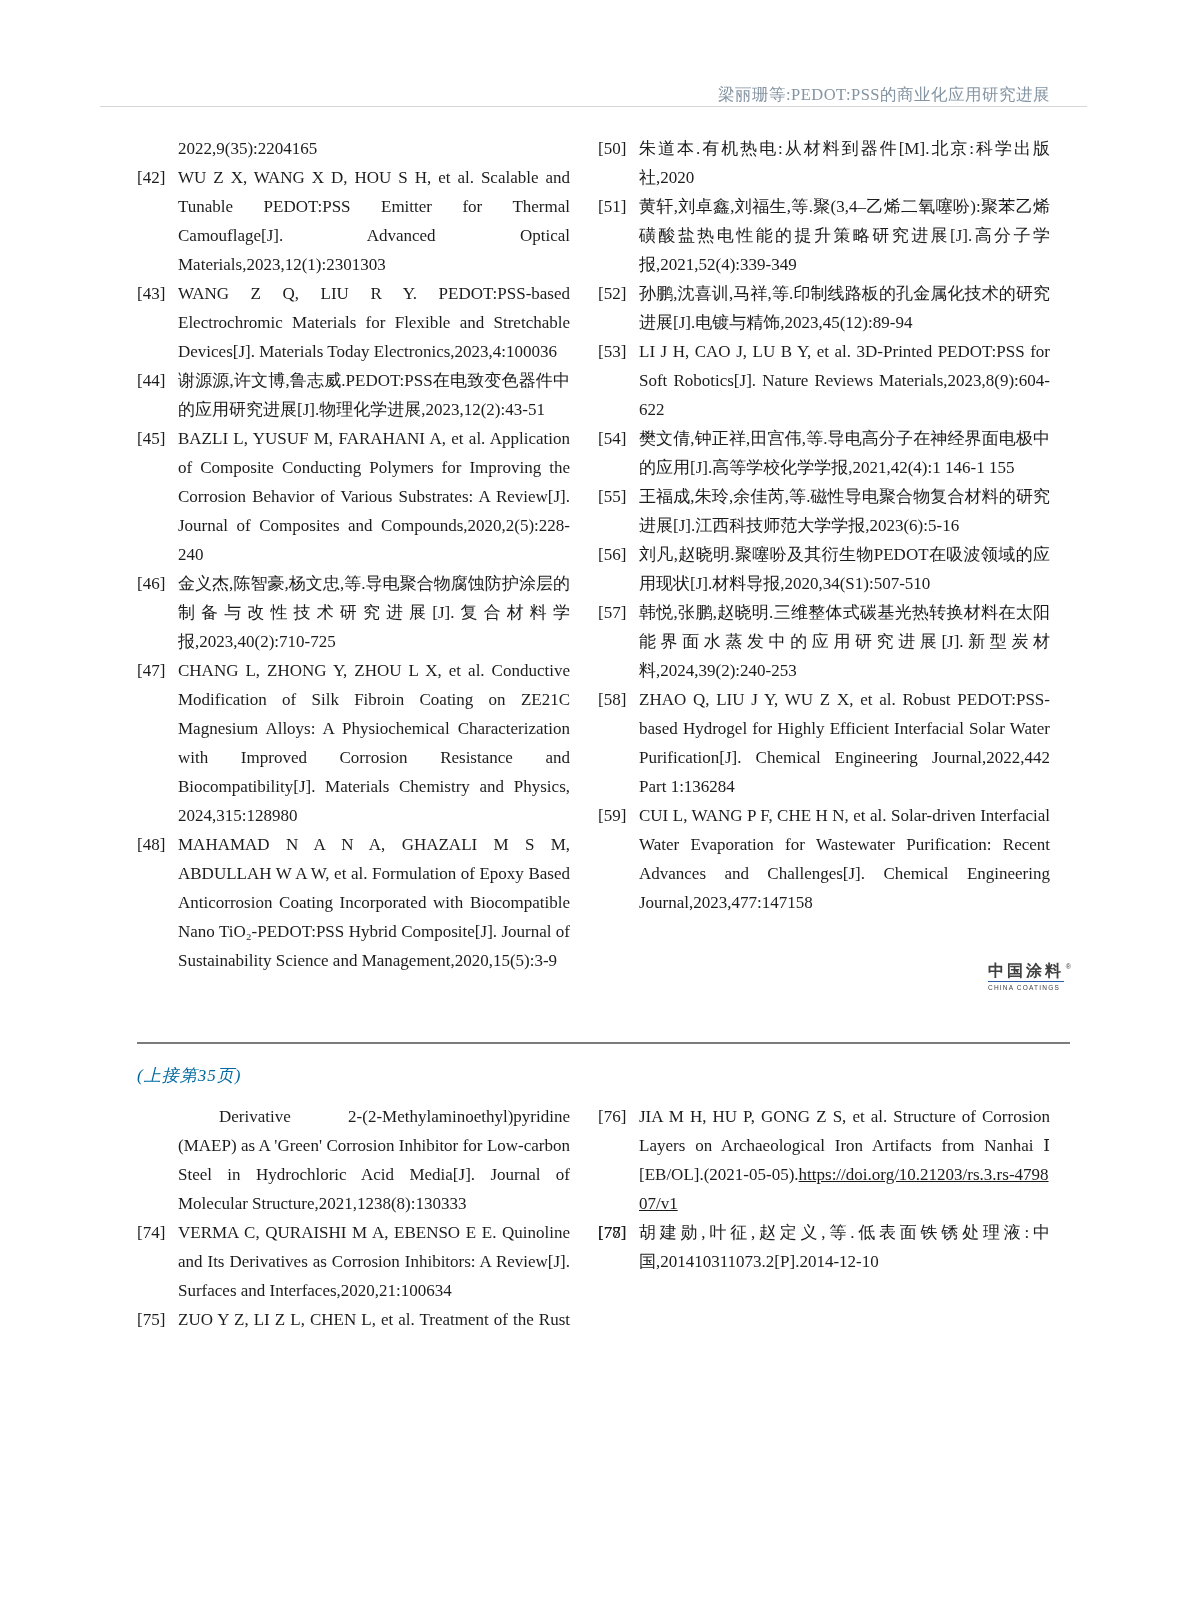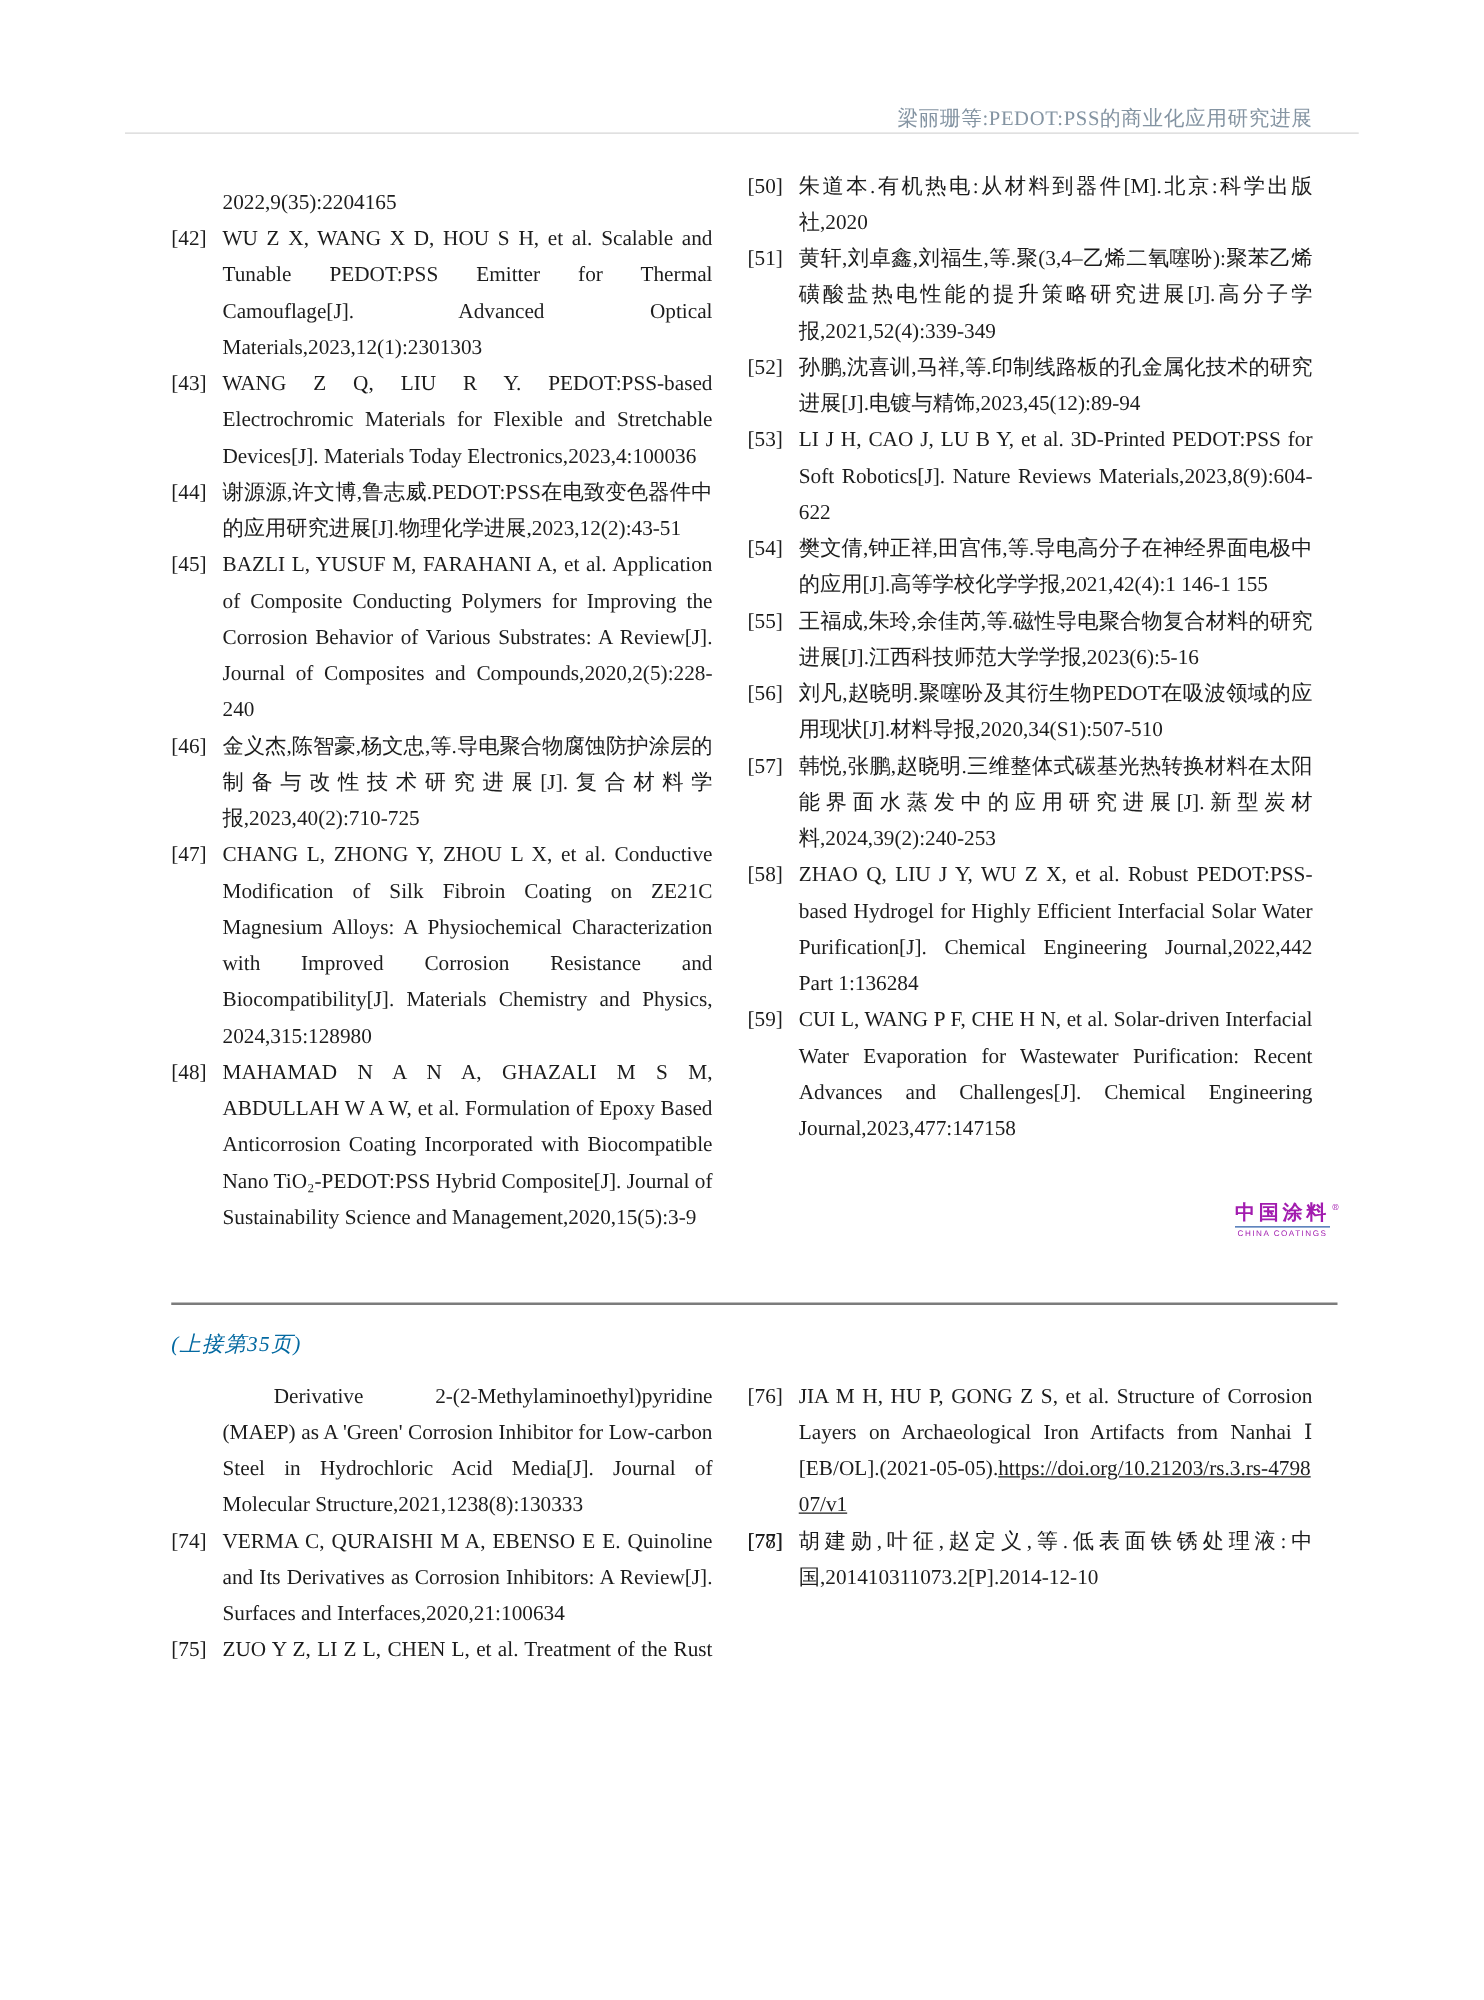--- a/index.html
+++ b/index.html
@@ -13,37 +13,37 @@
   }
   .running-title{
     position:absolute;top:84px;right:137px;
     font-size:16.5px;color:#8494a2;letter-spacing:0.5px;
   }
   .header-rule{
     position:absolute;top:106px;left:100px;width:987px;height:1px;
     background:#d6d6d6;
   }
   .col{position:absolute;font-size:17px;line-height:29px;}
-  .col-top-left{top:134px;left:137px;width:433px;margin-top:13px;}
+  .col-top-left{top:134px;left:137px;width:433px;}
   .col-top-right{top:134px;left:598px;width:452px;}
   .col-bot-left{top:1102px;left:137px;width:433px;}
   .col-bot-right{top:1102px;left:598px;width:452px;}
   .ref{position:relative;padding-left:41px;text-align:justify;}
   .ref-num{position:absolute;left:0;top:0;}
   .indent-first{text-indent:41px;}
   .u{text-decoration:underline;word-break:break-all;}
   .section-divider{
     position:absolute;top:1042px;left:137px;width:933px;height:2px;
     background:#7c7c7c;
   }
   .continuation-note{
     position:absolute;top:1064px;left:137px;
     font-size:17px;font-style:italic;color:#0369a1;letter-spacing:1px;
   }
-  .logo{position:absolute;color:#a21caf;text-align:center;}
+  .logo{position:absolute;color:#404040;text-align:left;}
   .logo-1{top:962px;left:988px;}
   .logo-2{top:1426px;left:988px;}
   .logo-cn{
     font-family:"Liberation Sans","DejaVu Sans",sans-serif;
     font-weight:bold;font-size:16px;letter-spacing:3px;line-height:18px;
     position:relative;white-space:nowrap;
   }
   .logo-reg{
     position:absolute;top:-4px;right:-7px;
     font-size:7px;letter-spacing:0;font-weight:normal;

